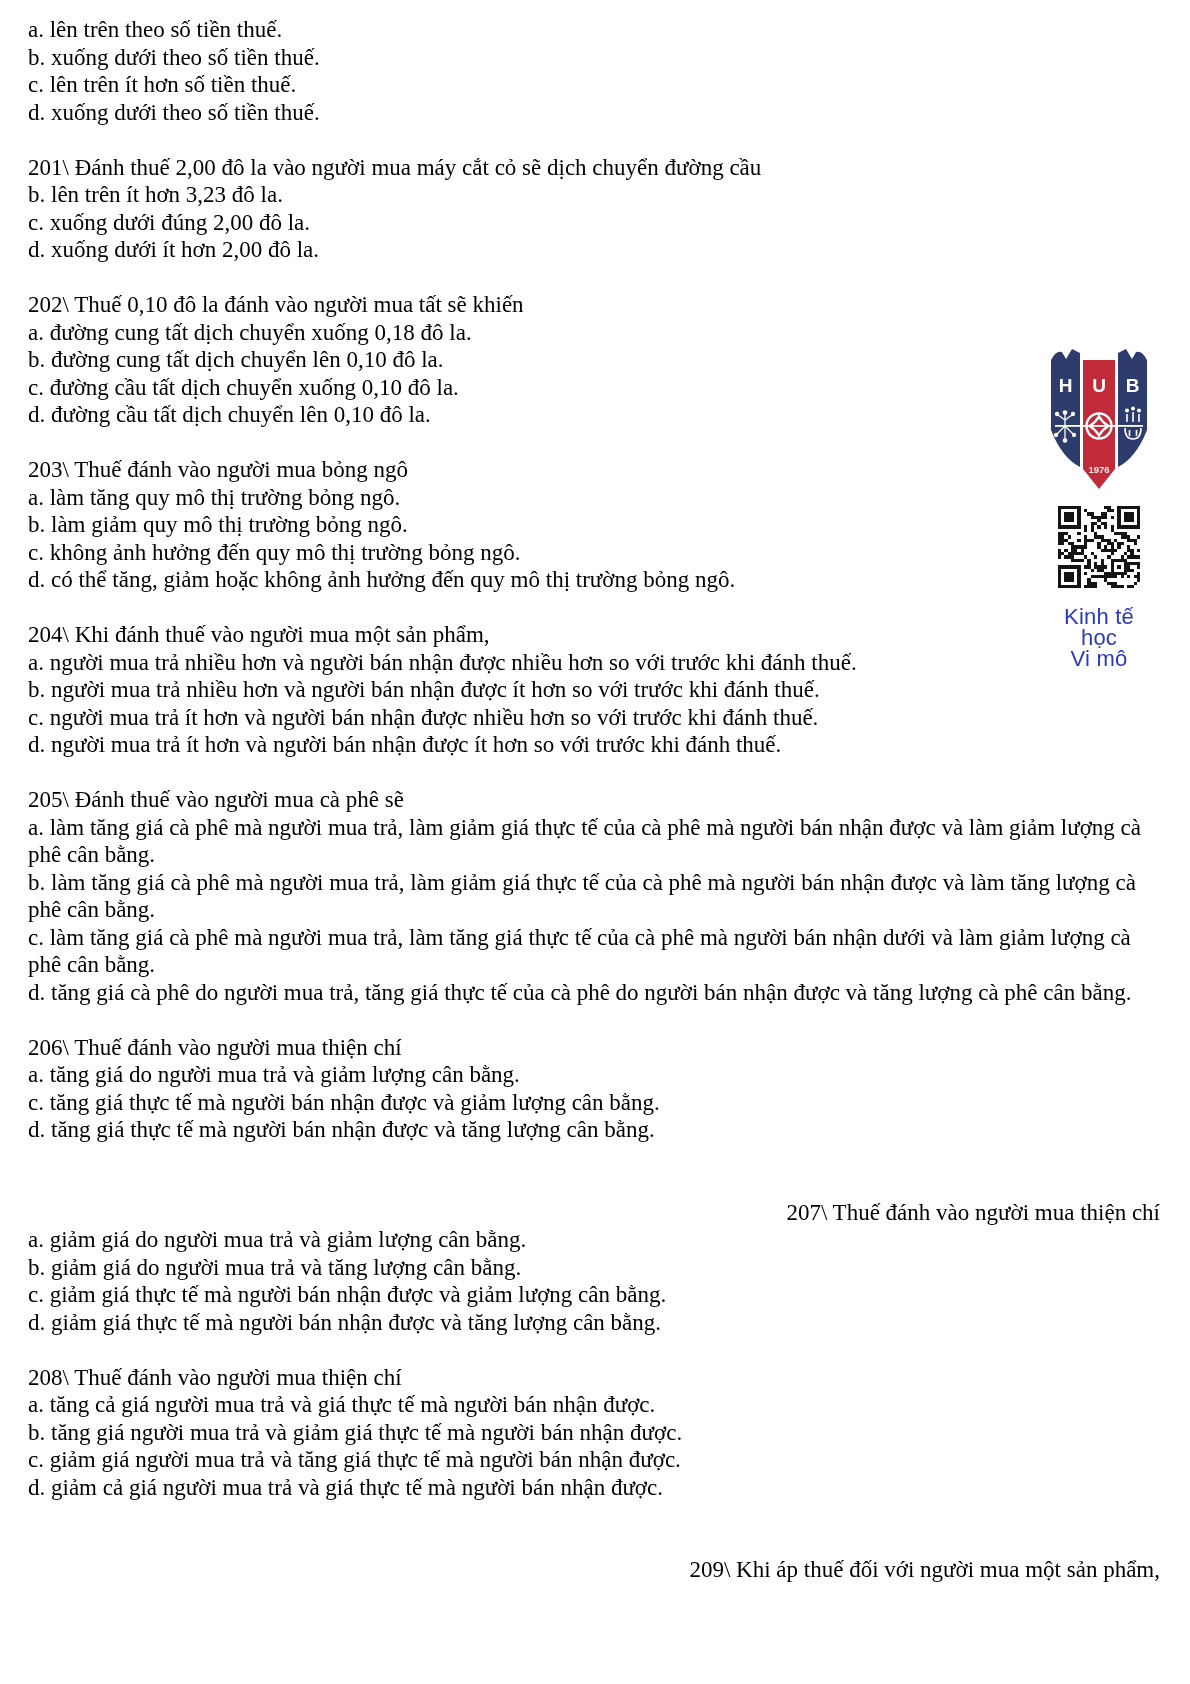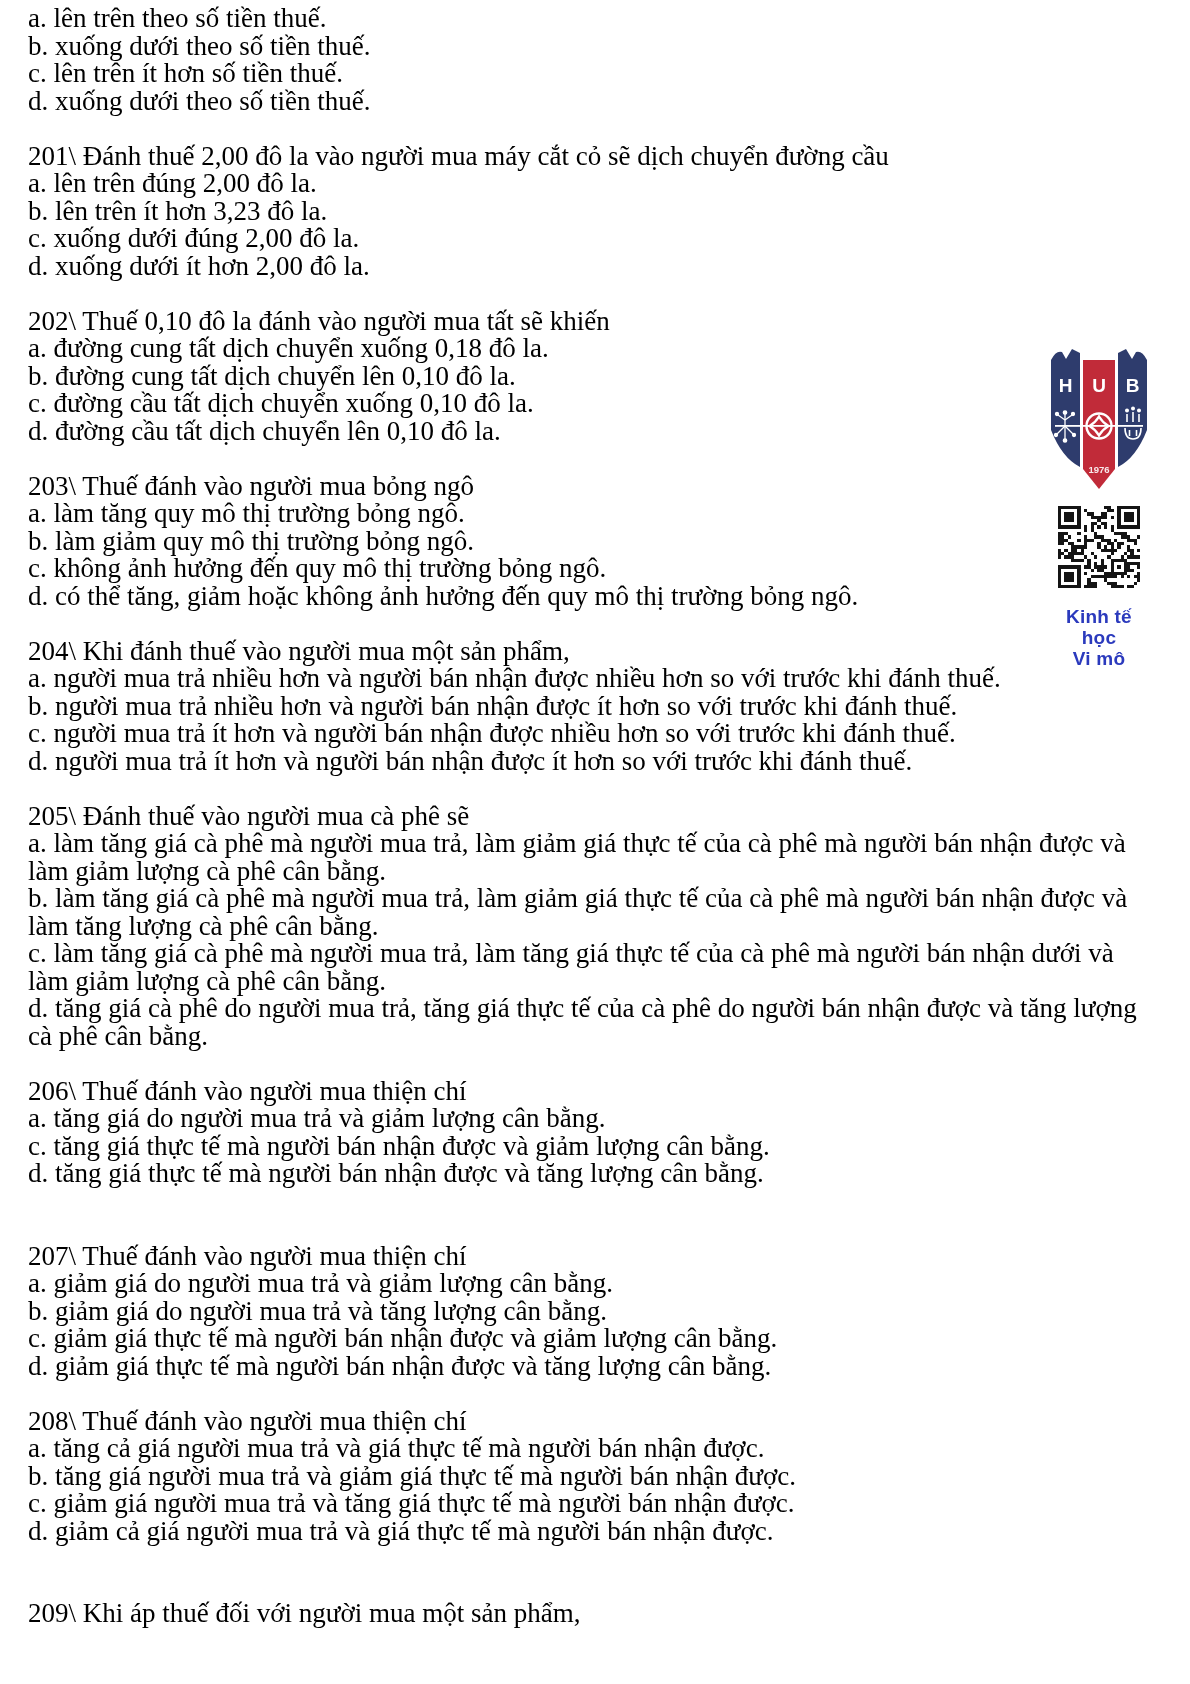--- a/index.html
+++ b/index.html
@@ -1,52 +1,51 @@
 <!DOCTYPE html>
 <html style="--logo-navy: #2e3c6d; --logo-red: #c12b39; --caption-color: #2b3abd;"><head>
 <meta charset="utf-8">
 <style>
   html,body { margin:0; padding:0; background:#ffffff; }
   .page {
     position:relative; width:1190px; height:1684px; overflow:hidden;
     background:#ffffff; font-family:"Liberation Serif", serif; color:#000;
   }
   .doc {
-    position:absolute; left:28px; top:5px; width:1132px;
-    font-size:27px; line-height:27.5px;
+    position:absolute; left:28px; top:16px; width:1132px;
+    font-size:23px; line-height:27.5px;
   }
   .doc p { margin:0; }
   .doc p.gap1 { margin-top:27.5px; }
-  .doc p.gap2 { margin-top:55px; }
+  .doc p.gap2 { margin-top:55px;text-align:right; }
   .branding {
     position:absolute; left:1050px; top:346px; width:98px;
     display:flex; flex-direction:column; align-items:center;
   }
   .logo { width:96px; height:144px; display:block; }
   .qr { width:96px; height:96px; margin-top:9px; display:block; }
   .caption {
     margin-top:11px; text-align:center;
-    font-family:"Liberation Sans", sans-serif; font-weight:bold;
-    font-size:19px; line-height:21px; color:var(--caption-color, #2b3abd);
+    font-family:"Liberation Sans", sans-serif; font-weight:normal;
+    font-size:22px; line-height:21px; color:var(--caption-color, #2b3abd);
     letter-spacing:0.2px;
   }
   .logo text { font-family:"Liberation Sans", sans-serif; font-weight:bold; }
 </style>
 </head>
 <body>
 
 <div class="page">
 
   <main class="doc" id="doc">
       <p>a. lên trên theo số tiền thuế.</p>
       <p>b. xuống dưới theo số tiền thuế.</p>
       <p>c. lên trên ít hơn số tiền thuế.</p>
       <p>d. xuống dưới theo số tiền thuế.</p>
       <p class="gap1">201\ Đánh thuế 2,00 đô la vào người mua máy cắt cỏ sẽ dịch chuyển đường cầu</p>
-      <p>a. lên trên đúng 2,00 đô la.</p>
       <p>b. lên trên ít hơn 3,23 đô la.</p>
       <p>c. xuống dưới đúng 2,00 đô la.</p>
       <p>d. xuống dưới ít hơn 2,00 đô la.</p>
       <p class="gap1">202\ Thuế 0,10 đô la đánh vào người mua tất sẽ khiến</p>
       <p>a. đường cung tất dịch chuyển xuống 0,18 đô la.</p>
       <p>b. đường cung tất dịch chuyển lên 0,10 đô la.</p>
       <p>c. đường cầu tất dịch chuyển xuống 0,10 đô la.</p>
       <p>d. đường cầu tất dịch chuyển lên 0,10 đô la.</p>
       <p class="gap1">203\ Thuế đánh vào người mua bỏng ngô</p>
       <p>a. làm tăng quy mô thị trường bỏng ngô.</p>

